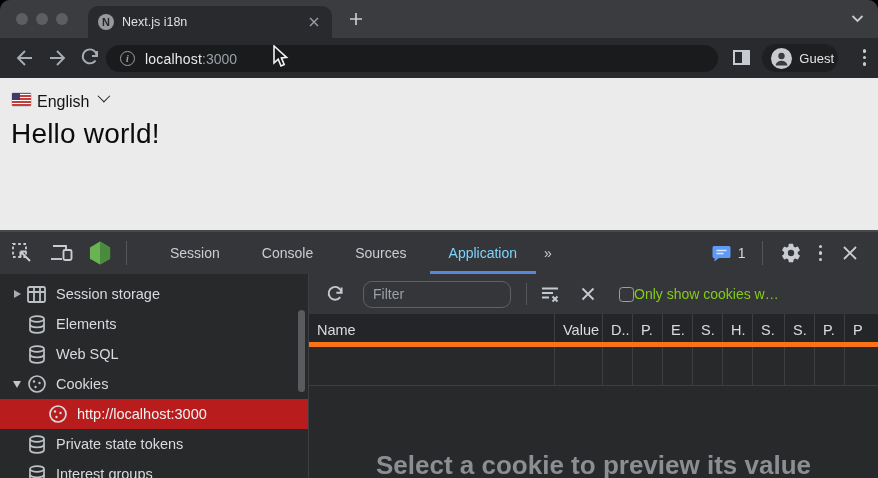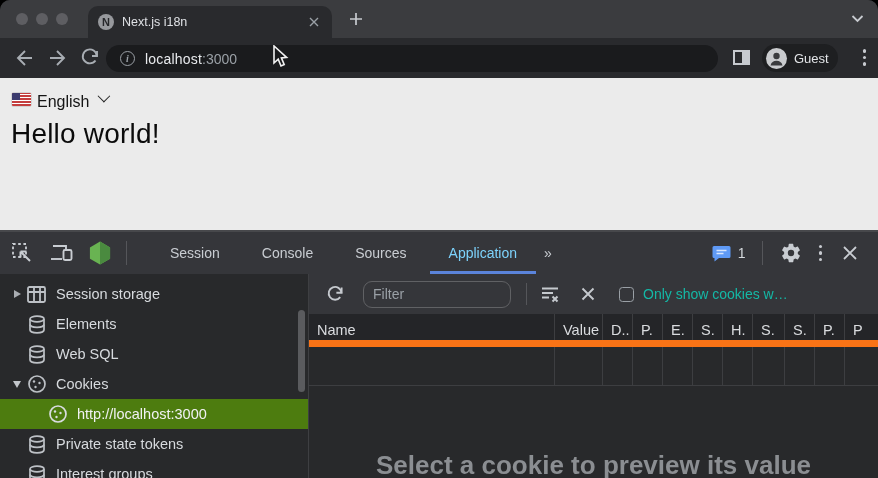--- a/index.html
+++ b/index.html
@@ -20,21 +20,21 @@
 
   
   .toolbar { position:absolute; top:38px; left:0; right:0; height:40px; background:#292a2d; }
   .navbtn { position:absolute; top:8px; width:24px; height:24px; color:#a8adb3; }
   .urlpill { position:absolute; left:106px; top:7px; width:612px; height:27px; background:#1a1b1d; border-radius:14px; display:flex; align-items:center; padding:0 14px; }
   .infoicon { width:15px; height:15px; border:1.5px solid #9aa0a6; border-radius:50%; color:#9aa0a6; font-size:10px; font-weight:bold; display:flex; align-items:center; justify-content:center; font-family:"Liberation Serif", serif; font-style:italic; }
   .urlhost { margin-left:10px; font-size:14px; color:#e8eaed; letter-spacing:.2px; }
   .urlport { font-size:14px; color:#9aa0a6; }
   .sidepanel { position:absolute; left:733px; top:12px; width:17px; height:15px; border:2px solid #c7cacf; }
   .sidepanel::after { content:""; position:absolute; right:0; top:0; width:6px; height:11px; background:#c7cacf; }
-  .guestpill { position:absolute; left:762px; top:6px; width:76px; height:28px; background:#1e1f21; border-radius:14px; display:flex; align-items:center; padding:0 4px; }
+  .guestpill { position:absolute; left:762px; top:6px; width:76px; height:28px; background:#1e1f21; border-radius:14px; display:flex; align-items:center; padding:0 4px;justify-content:flex-end; }
   .avatar { width:21px; height:21px; border-radius:50%; background:#c9cbce; display:flex; align-items:center; justify-content:center; }
   .guestname { margin-left:7px; font-size:13px; color:#e3e5e8; }
   .kebab { position:absolute; right:12px; top:11px; display:flex; flex-direction:column; gap:3px; }
   .kebab i { width:3.5px; height:3.5px; border-radius:50%; background:#c7cacf; display:block; }
 
   
   .page { position:absolute; top:78px; left:0; right:0; height:152px; background:#ebebeb; }
   .langrow { position:absolute; left:12px; top:15px; display:flex; align-items:flex-start; font-size:16px; color:#141414; }
   .flag { position:relative; width:19px; height:13px; background:repeating-linear-gradient(#c43e3e 0 1px, #fff 1px 2px, #c43e3e 2px 3px); background-size:100% 13px; border-radius:1px; overflow:hidden; box-shadow:0 0 0 .5px #bbb; }
   .flag::after { content:""; position:absolute; left:0; top:0; width:8px; height:7px; background:#3c3b6e; }
@@ -53,40 +53,40 @@
   .dt-tab.sel::after { content:""; position:absolute; left:2px; right:2px; bottom:0; height:3px; background:#5b84db; }
   .moretabs { line-height:42px; font-size:14px; color:#c9cdd2; letter-spacing:-1px; padding:0 6px; }
   .dt-right { position:absolute; right:0; top:0; height:42px; display:flex; align-items:center; gap:16px; padding-right:16px; }
   .issues { display:flex; align-items:center; gap:7px; font-size:14px; color:#d5d9dd; }
 
   .dt-body { position:absolute; top:42px; left:0; right:0; bottom:0; display:flex; }
 
   
   .dt-sidebar { position:relative; width:309px; flex:0 0 auto; border-right:1px solid #3e3f42; padding-top:5px; overflow:hidden; }
   .srow { height:30px; display:flex; align-items:center; padding-left:8px; font-size:14.5px; color:#d7dade; }
-  .srow.sel { background:#4d7c0f; color:#f1f2f4; }
+  .srow.sel { background:#b91c1c; color:#f1f2f4; }
   .arrowbox { width:18px; display:flex; justify-content:center; flex:0 0 auto; }
   .tri-r { width:0; height:0; border-left:7px solid #a9adb2; border-top:4.5px solid transparent; border-bottom:4.5px solid transparent; }
   .tri-d { width:0; height:0; border-top:7px solid #c3c6cb; border-left:4.5px solid transparent; border-right:4.5px solid transparent; }
   .childindent { width:21px; flex:0 0 auto; }
   .sicon { width:21px; height:21px; display:flex; align-items:center; justify-content:center; flex:0 0 auto; }
   .slabel { margin-left:9px; white-space:nowrap; }
   .sscroll { position:absolute; right:3px; top:36px; width:7px; height:82px; border-radius:4px; background:#5a5b5e; }
 
   
   .dt-main { flex:1; display:flex; flex-direction:column; min-width:0; }
   .ptoolbar { height:40px; background:#35363a; display:flex; align-items:center; flex:0 0 auto; min-width:0; }
   .filterinput { margin-left:16px; width:148px; height:27px; background:transparent; border:1px solid #606164; border-radius:9px; color:#e2e4e7; font-size:14px; font-family:"Liberation Sans", sans-serif; padding:0 9px; outline:none; flex:0 0 auto; }
   .filterinput::placeholder { color:#9aa0a6; }
   .pdivider { width:1px; height:22px; background:#55565a; margin-left:15px; flex:0 0 auto; }
   .checkbox { width:15px; height:15px; border:1.7px solid #9aa0a6; border-radius:3.5px; margin-left:19px; flex:0 0 auto; }
-  .cblabel { margin-left:9px; font-size:14px; color:#14b8a6; white-space:nowrap; overflow:hidden; text-overflow:ellipsis; min-width:0; flex:1; }
+  .cblabel { font-size:14px; color:#84cc16; white-space:nowrap; overflow:hidden; text-overflow:ellipsis; min-width:0; flex:1; }
 
   .grid11 { display:grid; grid-template-columns:246px 48px 30px 30px 30px 30px 30px 32px 30px 30px 1fr; }
-  .thead { height:33px; background:#242528; border-bottom:7px solid #f97316; flex:0 0 auto; }
+  .thead { height:33px; background:#242528; border-bottom:5px solid #f97316; flex:0 0 auto; }
   .th { line-height:32px; padding-left:8px; font-size:14.5px; color:#dadcdf; border-right:1px solid #3d3e41; white-space:nowrap; overflow:hidden; }
   .trow { height:39px; background:#28292b; border-bottom:1px solid #3d3e41; flex:0 0 auto; }
   .td { border-right:1px solid #3d3e41; }
   .preview { position:relative; flex:1; overflow:hidden; }
   .bigmsg { position:absolute; left:50%; top:64px; transform:translateX(-50%); font-size:26px; font-weight:bold; color:#8b8e92; white-space:nowrap; }
 
   
   .cursor { position:absolute; left:271px; top:45px; z-index:50; }
   svg { display:block; }
 </style>

